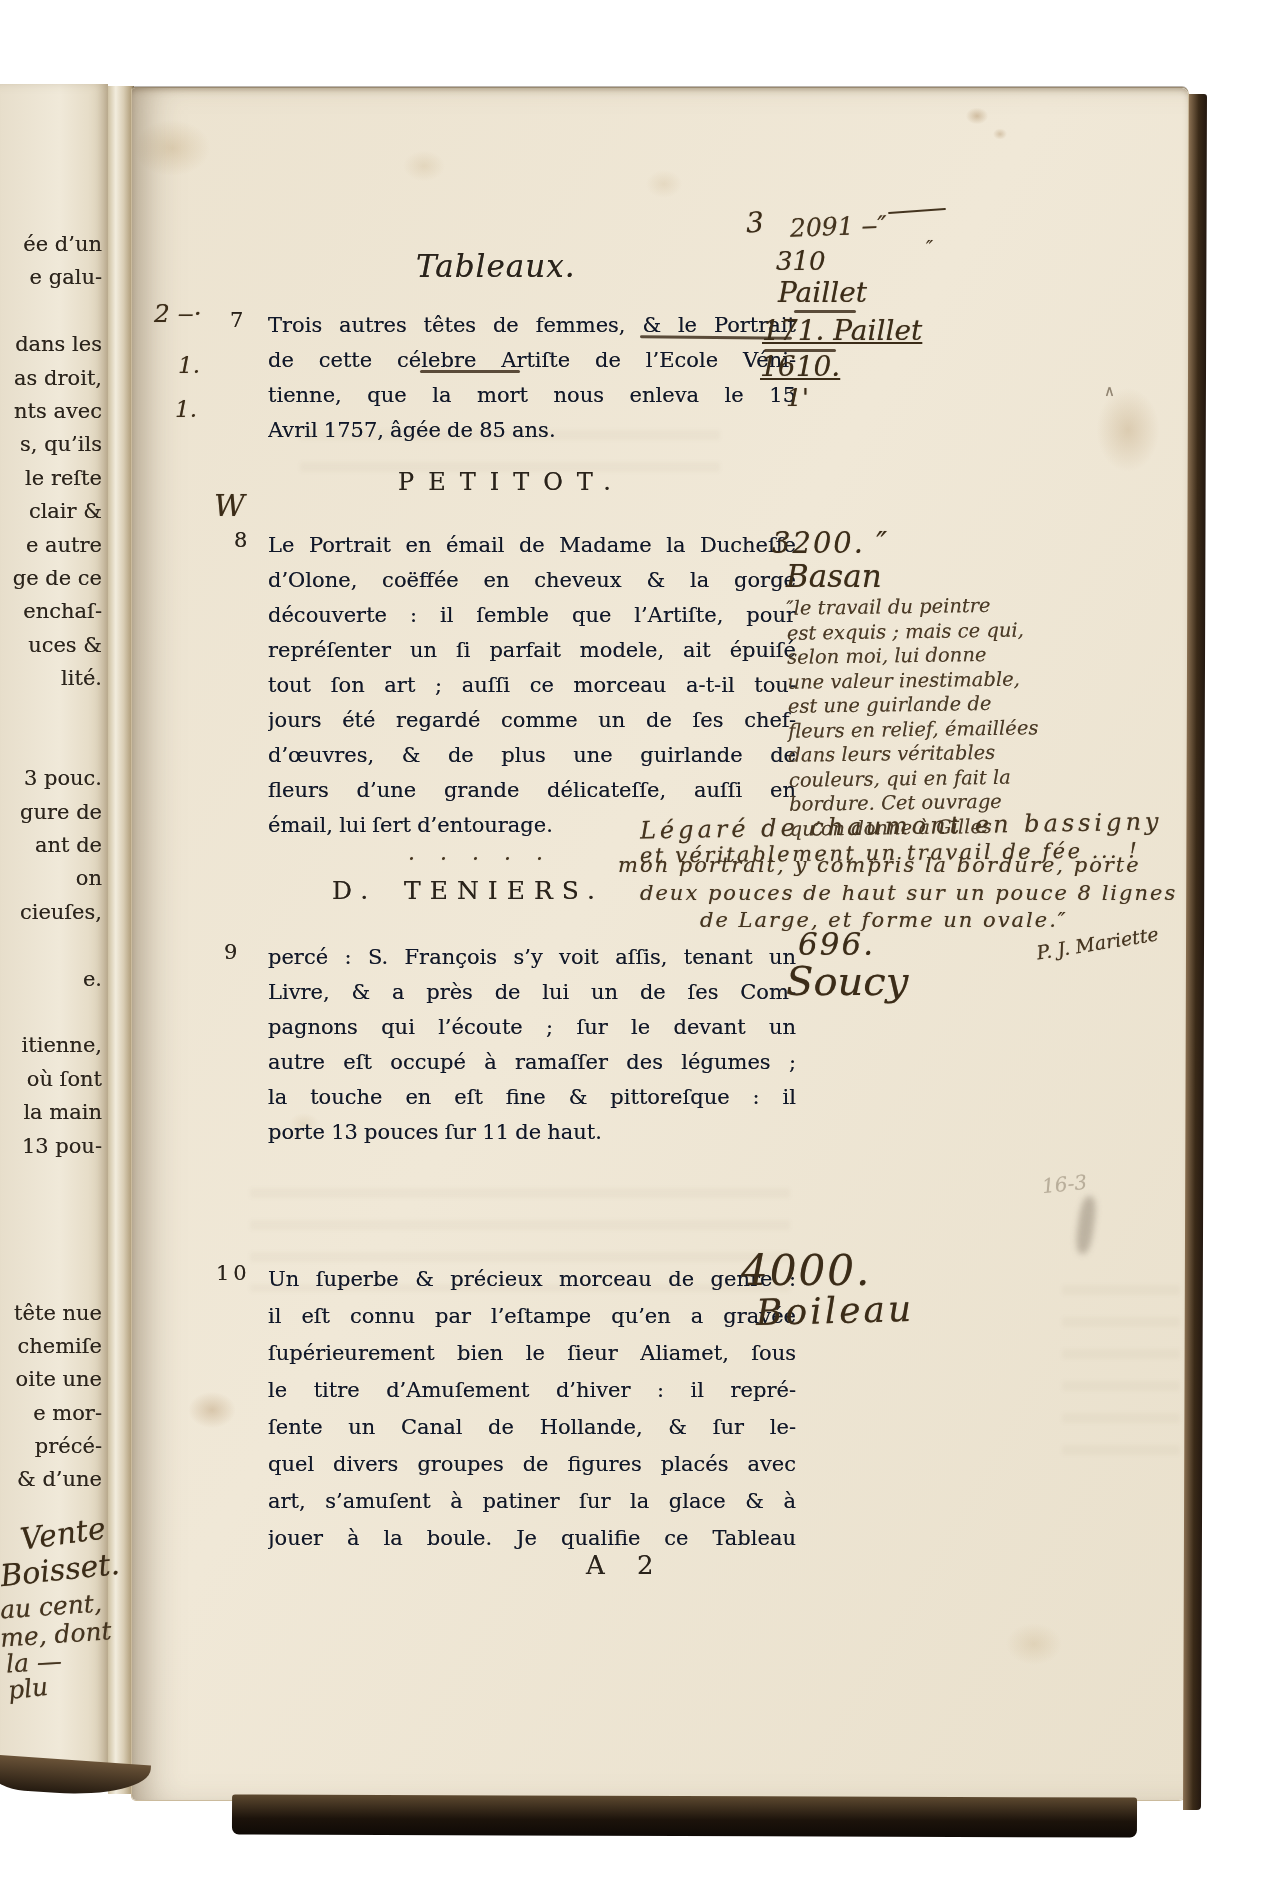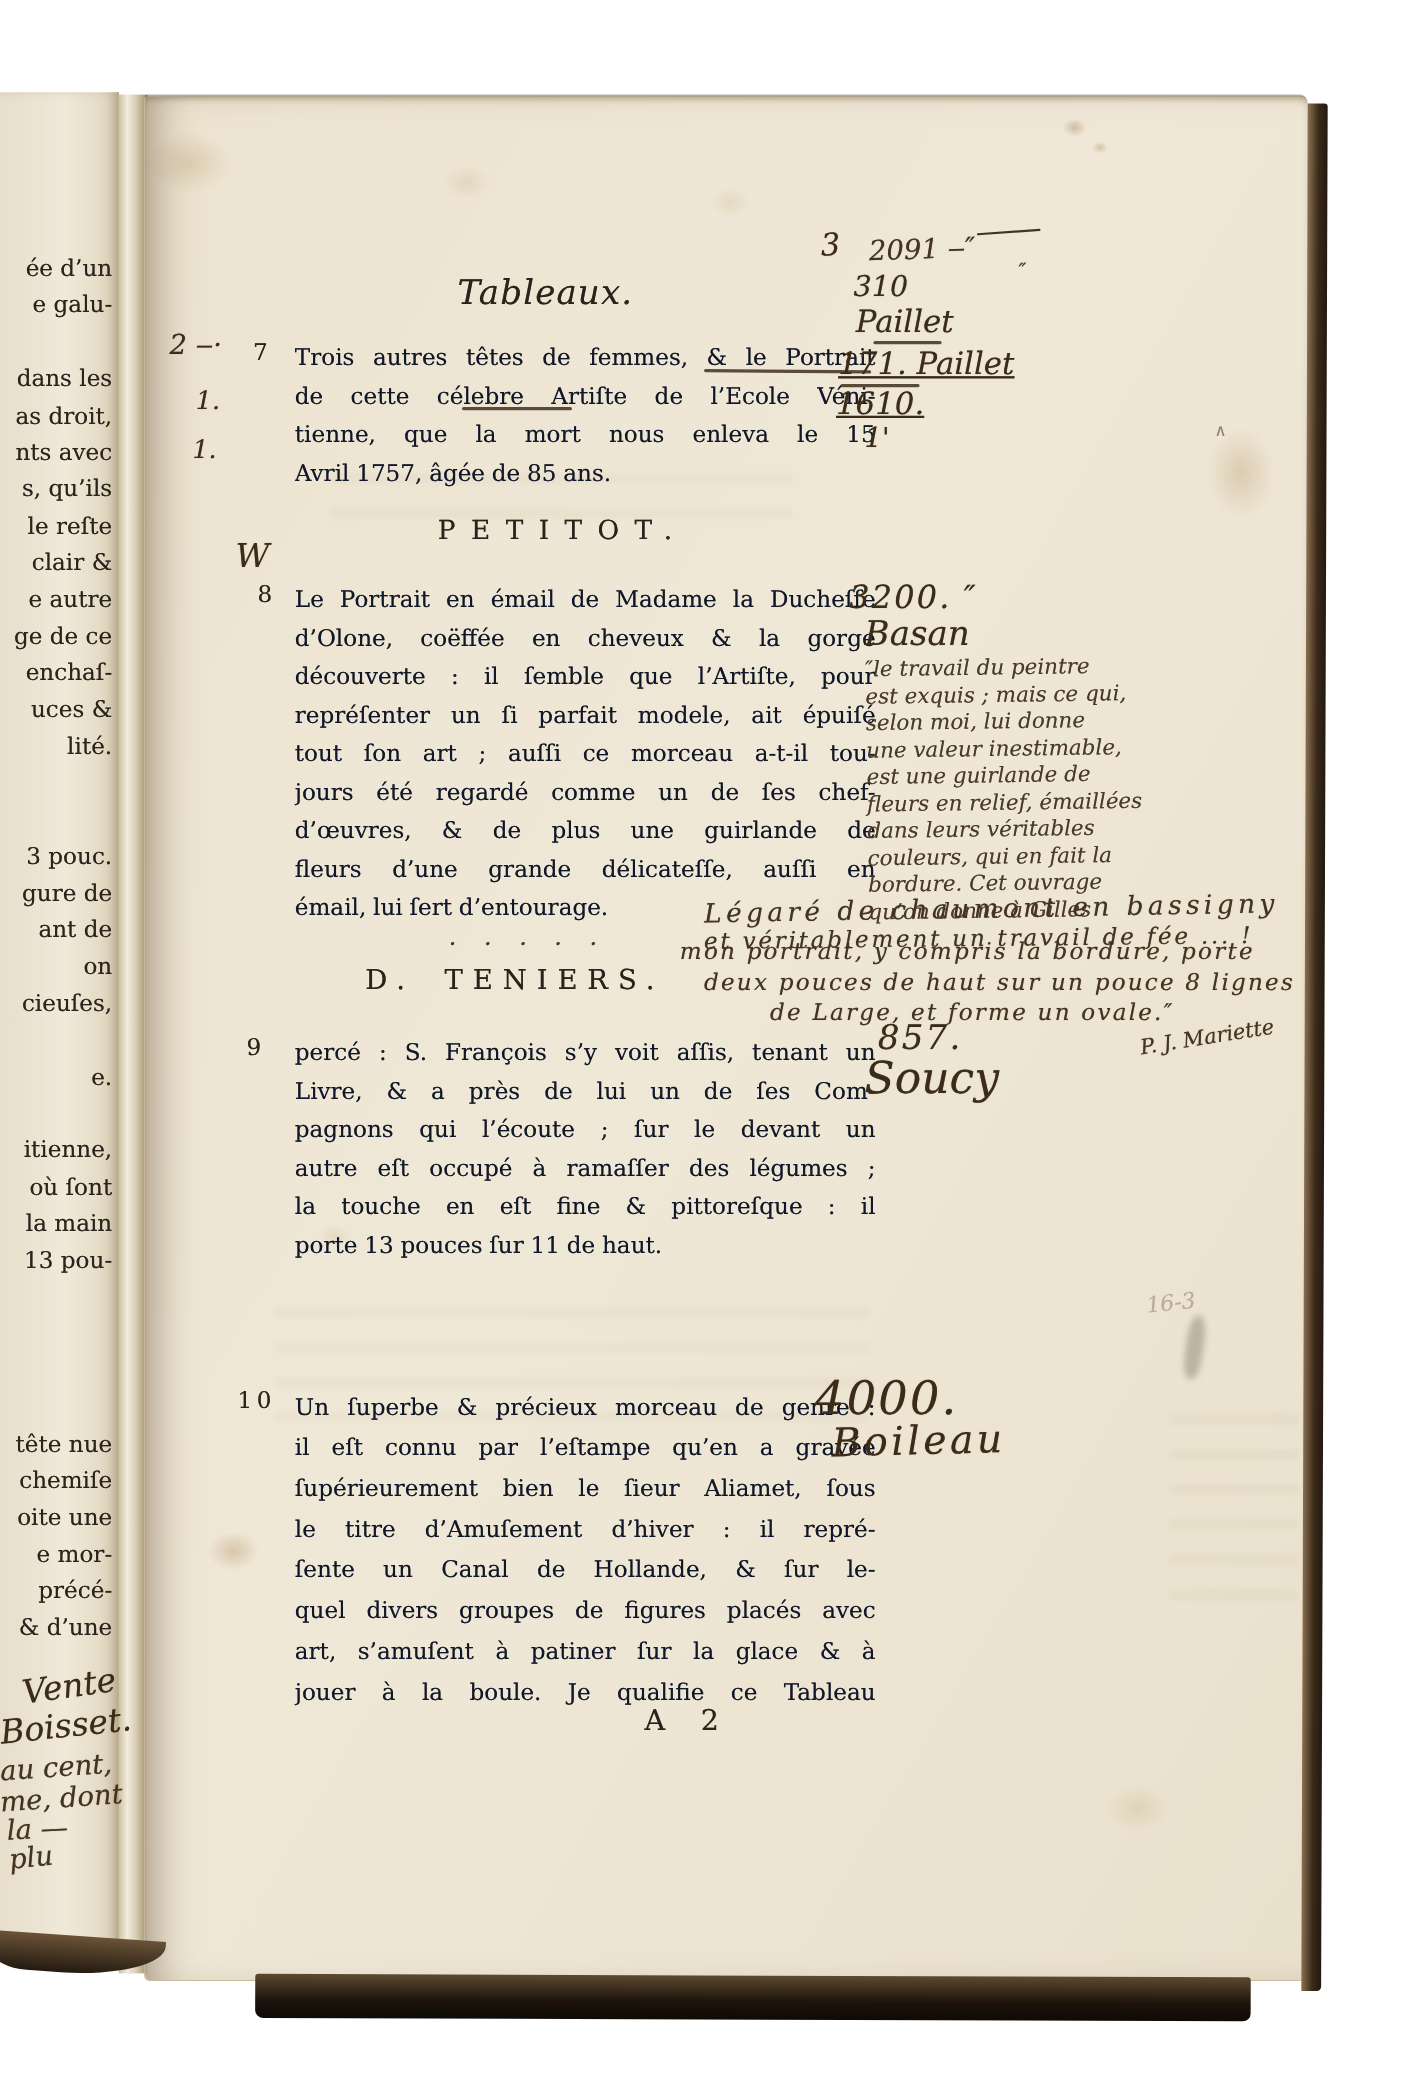--- a/index.html
+++ b/index.html
@@ -221,21 +221,21 @@
       <div class="note-line">qu’on donne à Gilles</div>
     </div>
   <div class="hw" style="left:640px;top:812px;font-size:24px;letter-spacing:4px;transform:rotate(-1deg);">Légaré de chaumont en bassigny</div>
   <div class="hw" style="left:640px;top:841px;font-size:21px;letter-spacing:2.5px;transform:rotate(-.6deg);">et véritablement un travail de fée ... !</div>
   <div class="hw" style="left:408px;top:846px;font-size:22px;letter-spacing:9px;">· · · · ·</div>
   <div class="hw" style="left:618px;top:853px;font-size:21px;letter-spacing:2px;">mon portrait, y compris la bordure, porte</div>
 
   <div class="hw" style="left:640px;top:881px;font-size:21px;letter-spacing:2px;">deux pouces de haut sur un pouce 8 lignes</div>
   <div class="hw" style="left:700px;top:908px;font-size:21px;letter-spacing:2px;">de Large, et forme un ovale.″</div>
 
-  <div class="hw big" style="left:798px;top:926px;font-size:31px;letter-spacing:2px;">857.</div>
+  <div class="hw big" style="left:798px;top:926px;font-size:31px;letter-spacing:2px;">696.</div>
   <div class="hw" style="left:1036px;top:932px;font-size:19px;transform:rotate(-9deg);">P. J. Mariette</div>
   <div class="hw big" style="left:786px;top:958px;font-size:40px;">Soucy</div>
 
   <div class="hw big" style="left:741px;top:1246px;font-size:42px;letter-spacing:2px;">4000.</div>
   <div class="hw big" style="left:756px;top:1290px;font-size:36px;letter-spacing:3px;transform:rotate(-1.5deg);">Boileau</div>
   <div class="hw" style="left:1042px;top:1172px;font-size:20px;opacity:.3;transform:rotate(-6deg);">16-3</div>
 
   <div class="hw big" style="left:20px;top:1516px;font-size:30px;transform:rotate(-8deg);">Vente</div>
   <div class="hw big" style="left:0px;top:1552px;font-size:30px;transform:rotate(-6deg);">Boisset.</div>
   <div class="hw" style="left:0px;top:1592px;font-size:25px;transform:rotate(-4deg);">au cent,</div>

